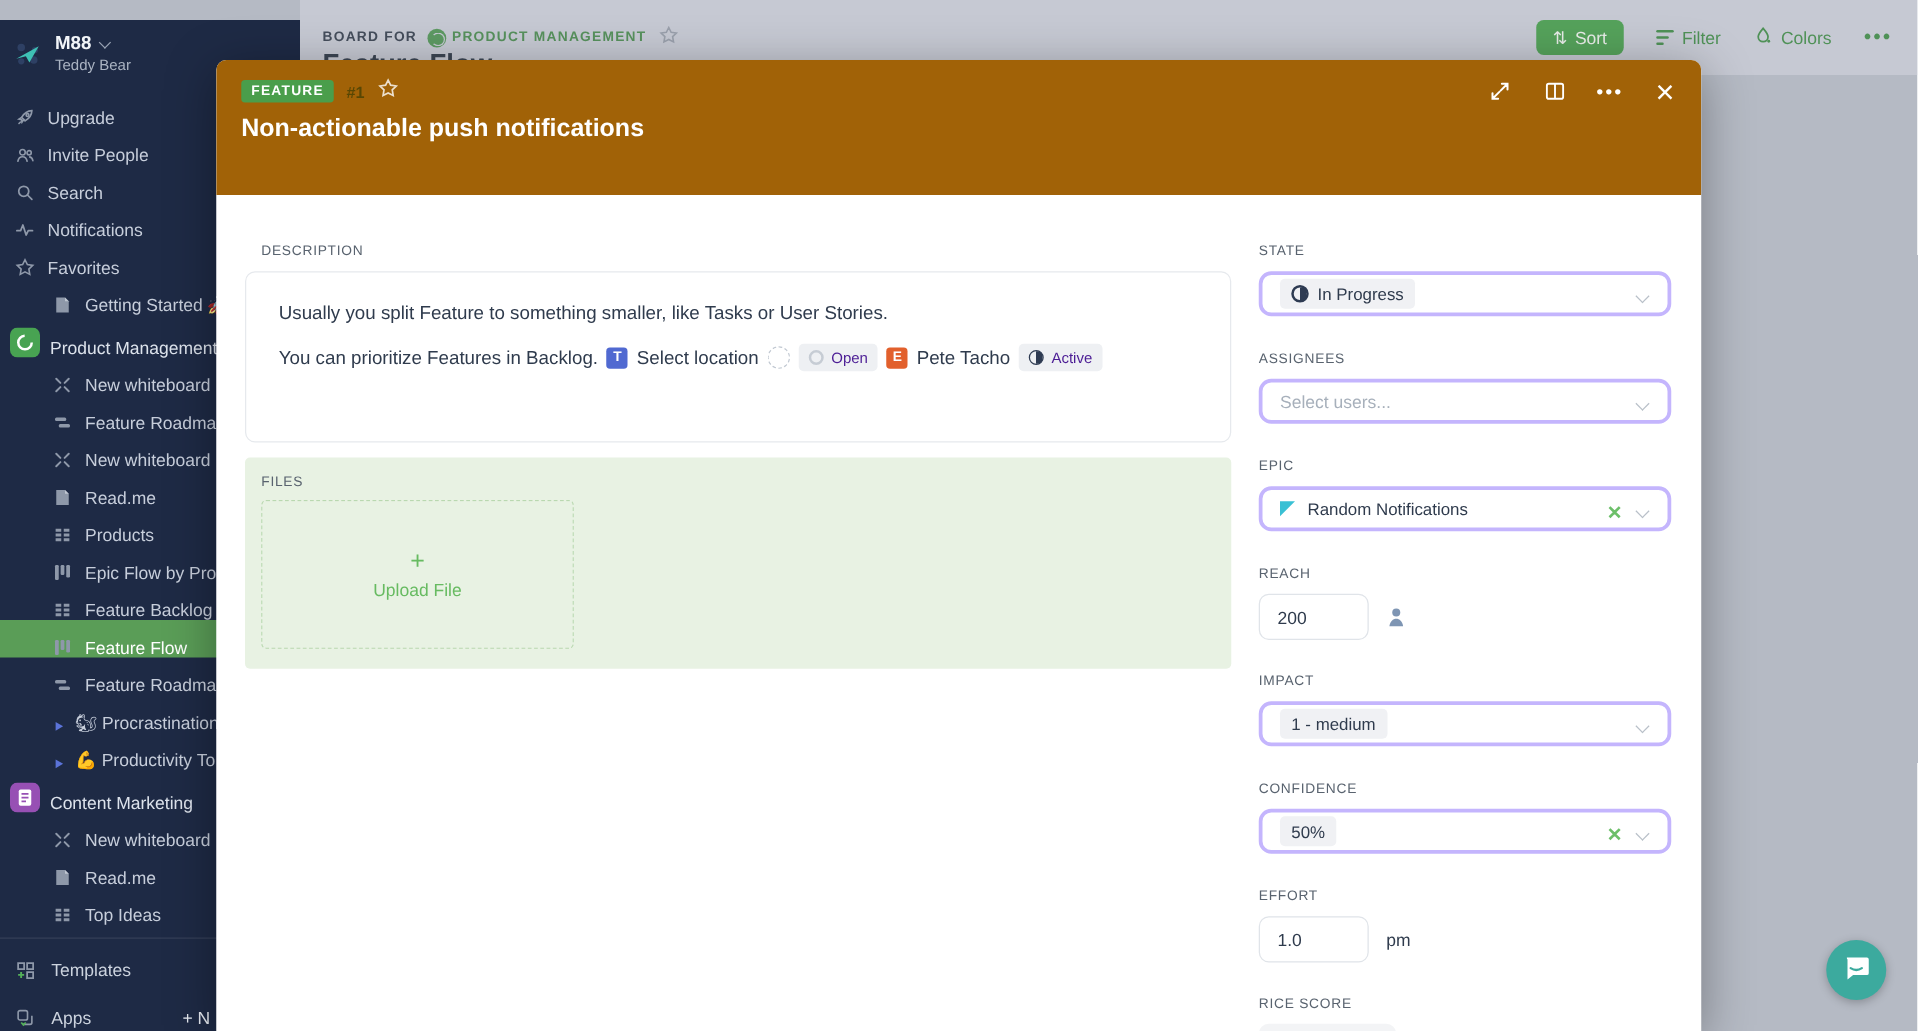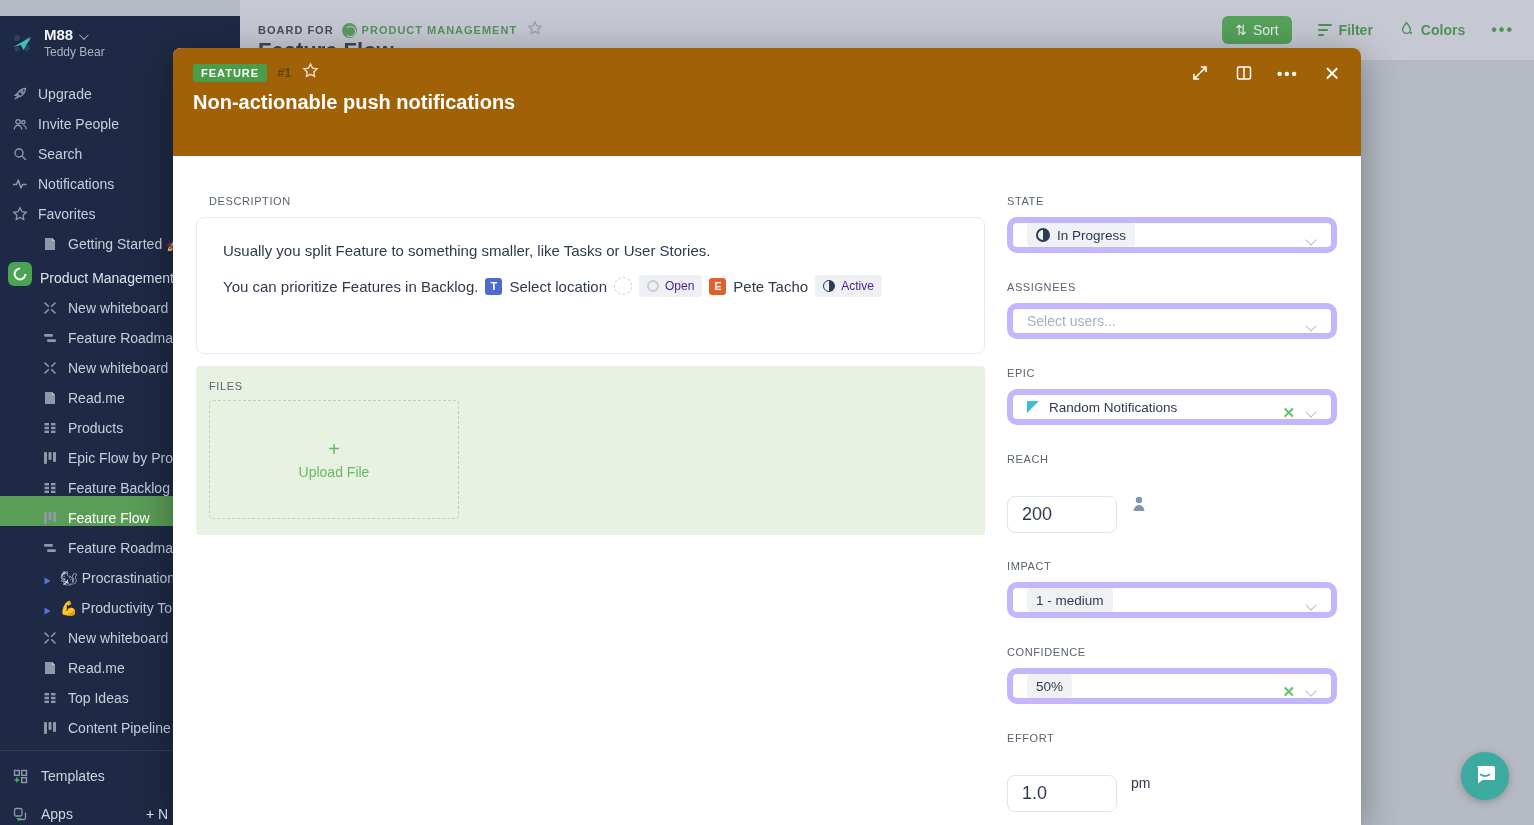--- a/index.html
+++ b/index.html
@@ -8,21 +8,21 @@
 
   
   .topbar { position:absolute; left:240px; top:0; width:1294px; height:60px; background:#c6c9d3; display:flex; align-items:center; }
   .board-for { margin-left:18px; font-size:11px; font-weight:bold; letter-spacing:1px; color:#454e5c; }
   .app-dot { width:15px; height:15px; border-radius:50%; background:#5d9a63; margin:0 5px 0 8px; display:inline-block; position:relative;}
   .app-dot::after{content:"";position:absolute;left:3px;top:3px;width:9px;height:9px;border:1.5px solid #c6c9d3;border-radius:50%;border-left-color:transparent;}
   .board-app { font-size:11px; font-weight:bold; letter-spacing:1px; color:#57915d; }
   .tb-star { margin-left:10px; }
   .tb-right { margin-left:auto; display:flex; align-items:center; gap:26px; padding-right:20px; }
   .sort-btn { background:#55a25b; color:#e8ece8; border:none; border-radius:6px; font-size:14px; font-weight:500; padding:6px 13px; display:flex; align-items:center; gap:6px; font-family:inherit;}
-  .tb-link { color:#4f9157; font-size:14px; font-weight:700; display:flex; align-items:center; gap:7px; }
+  .tb-link { color:#4f9157; font-size:14px; font-weight:400; display:flex; align-items:center; gap:7px; }
   .filter-ic { display:inline-flex; flex-direction:column; gap:3px; }
   .filter-ic i { display:block; height:2px; background:#4f9157; border-radius:1px; }
   .filter-ic i:nth-child(1){width:14px;} .filter-ic i:nth-child(2){width:10px;} .filter-ic i:nth-child(3){width:6px;}
   .tb-more { color:#4f9157; font-size:16px; letter-spacing:2px; font-weight:bold; }
   .page-title-sliver { position:absolute; left:258px; top:38px; font-size:22px; font-weight:bold; color:#3c4654; z-index:1; }
 
   
   .sidebar { position:absolute; left:0; top:16px; width:240px; height:825px; background:#1e2a45; z-index:2; display:flex; flex-direction:column; color:#ccd3de; }
   .ws-head { display:flex; align-items:center; padding:10px 0 8px 8px; gap:8px; }
   .ws-logo { width:28px; height:28px; flex:0 0 auto; }
@@ -73,30 +73,30 @@
   .open-circle { width:12px; height:12px; border:2px solid #c6ccd4; border-radius:50%; display:inline-block; }
   .moon-sm { width:12px; height:12px; border:1.5px solid #2e3b52; border-radius:50%; background:linear-gradient(90deg, transparent 50%, #2e3b52 50%); display:inline-block; }
 
   .files-sec { margin-top:12px; height:169px; background:#e8f2e3; border-radius:4px; padding:14px 0 0 13px; }
   .upload-box { margin-top:8px; width:250px; height:119px; border:1px dashed #b9d8b0; border-radius:4px; display:flex; flex-direction:column; align-items:center; justify-content:center; gap:6px; cursor:pointer; }
   .plus-glyph { color:#67bb61; font-size:20px; line-height:18px; }
   .upload-label { color:#67bb61; font-size:14px; }
 
   .fld-label { font-size:11px; font-weight:500; letter-spacing:0.6px; color:#59636f; }
   .mt39{margin-top:39px;} .mt28{margin-top:28px;} .mt27{margin-top:27px;}
-  .select { margin-top:10px; height:36px; border:6px solid #c4b5fd; border-radius:10px; display:flex; align-items:center; padding:0 14px; position:relative; cursor:pointer; background:#fff; }
+  .select { margin-top:10px; height:36px; border:3px solid #c4b5fd; border-radius:10px; display:flex; align-items:center; padding:0 14px; position:relative; cursor:pointer; background:#fff; }
   .select .pill { display:inline-flex; align-items:center; gap:7px; background:#f0f1f4; border-radius:4px; height:24px; padding:0 9px; font-size:13.5px; color:#2f3b4d; }
   .moon { width:14px; height:14px; border:2px solid #2e3b52; border-radius:50%; background:linear-gradient(90deg, transparent 50%, #2e3b52 50%); display:inline-block; }
   .chev { position:absolute; right:16px; top:13px; width:8px; height:8px; border-right:1.5px solid #b9c0c9; border-bottom:1.5px solid #b9c0c9; transform:rotate(45deg); }
   .clear-x { position:absolute; right:36px; top:9px; color:#6cbf69; font-size:15px; font-weight:bold; cursor:pointer; }
   .placeholder { color:#a7b0bb; font-size:14px; }
   .epic-tri { width:0; height:0; border-top:12px solid #39c0d4; border-right:12px solid transparent; margin-right:10px; }
   .epic-txt { font-size:13.5px; color:#2f3b4d; }
   .num-row { margin-top:10px; display:flex; align-items:center; }
-  .num-input { width:110px; height:37px; border:1px solid #e0e4e9; border-radius:8px; padding:0 14px; font-size:18px; color:#2f3b4d; font-family:inherit; background:#fff;margin-top:21px; }
+  .num-input { width:88px; height:37px; border:1px solid #e0e4e9; border-radius:8px; padding:0 14px; font-size:14px; color:#2f3b4d; font-family:inherit; background:#fff; }
   .unit { margin-left:14px; font-size:14px; color:#2f3b4d; }
   .reach-person { margin-left:14px; display:inline-flex; }
   .rice-box { margin-top:10px; width:110px; height:40px; background:#f3f4f6; border-radius:8px; }
 
   .chat-fab { position:absolute; left:1461px; top:752px; width:48px; height:48px; border-radius:50%; background:#3caa9e; z-index:4; display:flex; align-items:center; justify-content:center; box-shadow:0 2px 8px rgba(0,0,0,0.25); cursor:pointer; }
 </style>
 </head>
 <body>
 
 <div class="stage">
@@ -333,20 +333,32 @@
           </span>
           <span class="slabel">🐿 Procrastination</span>
         </div>
         <div class="srow indent">
           <span class="arrow-ic">
             <svg width="10" height="10" viewBox="0 0 10 10">
               <path d="M2.5 1.5 8.5 5l-6 3.5z" fill="#5b73d8"></path>
             </svg>
           </span>
           <span class="slabel">💪 Productivity To</span>
+        </div>
+        <div class="srow section">
+          <span class="app-ic">
+            <svg width="24" height="24" viewBox="0 0 24 24">
+              <rect width="24" height="24" rx="6" fill="#9750b4"></rect>
+              <rect x="7" y="5.5" width="10" height="13" rx="1.5" fill="#fff"></rect>
+              <g stroke="#9750b4" stroke-width="1.4">
+                <path d="M9.2 9h5.6M9.2 12h5.6M9.2 15h3.6"></path>
+              </g>
+            </svg>
+          </span>
+          <span class="slabel">Content Marketing</span>
         </div>
         <div class="srow indent">
           <span class="ic">
             <svg width="16" height="16" viewBox="0 0 16 16">
               <path d="M3 3l3.3 3.3M13 3 9.7 6.3M3 13l3.3-3.3M13 13 9.7 9.7" fill="none" stroke="#8e98a9" stroke-width="1.6" stroke-linecap="round"></path>
             </svg>
           </span>
           <span class="slabel">New whiteboard</span>
         </div>
         <div class="srow indent">

